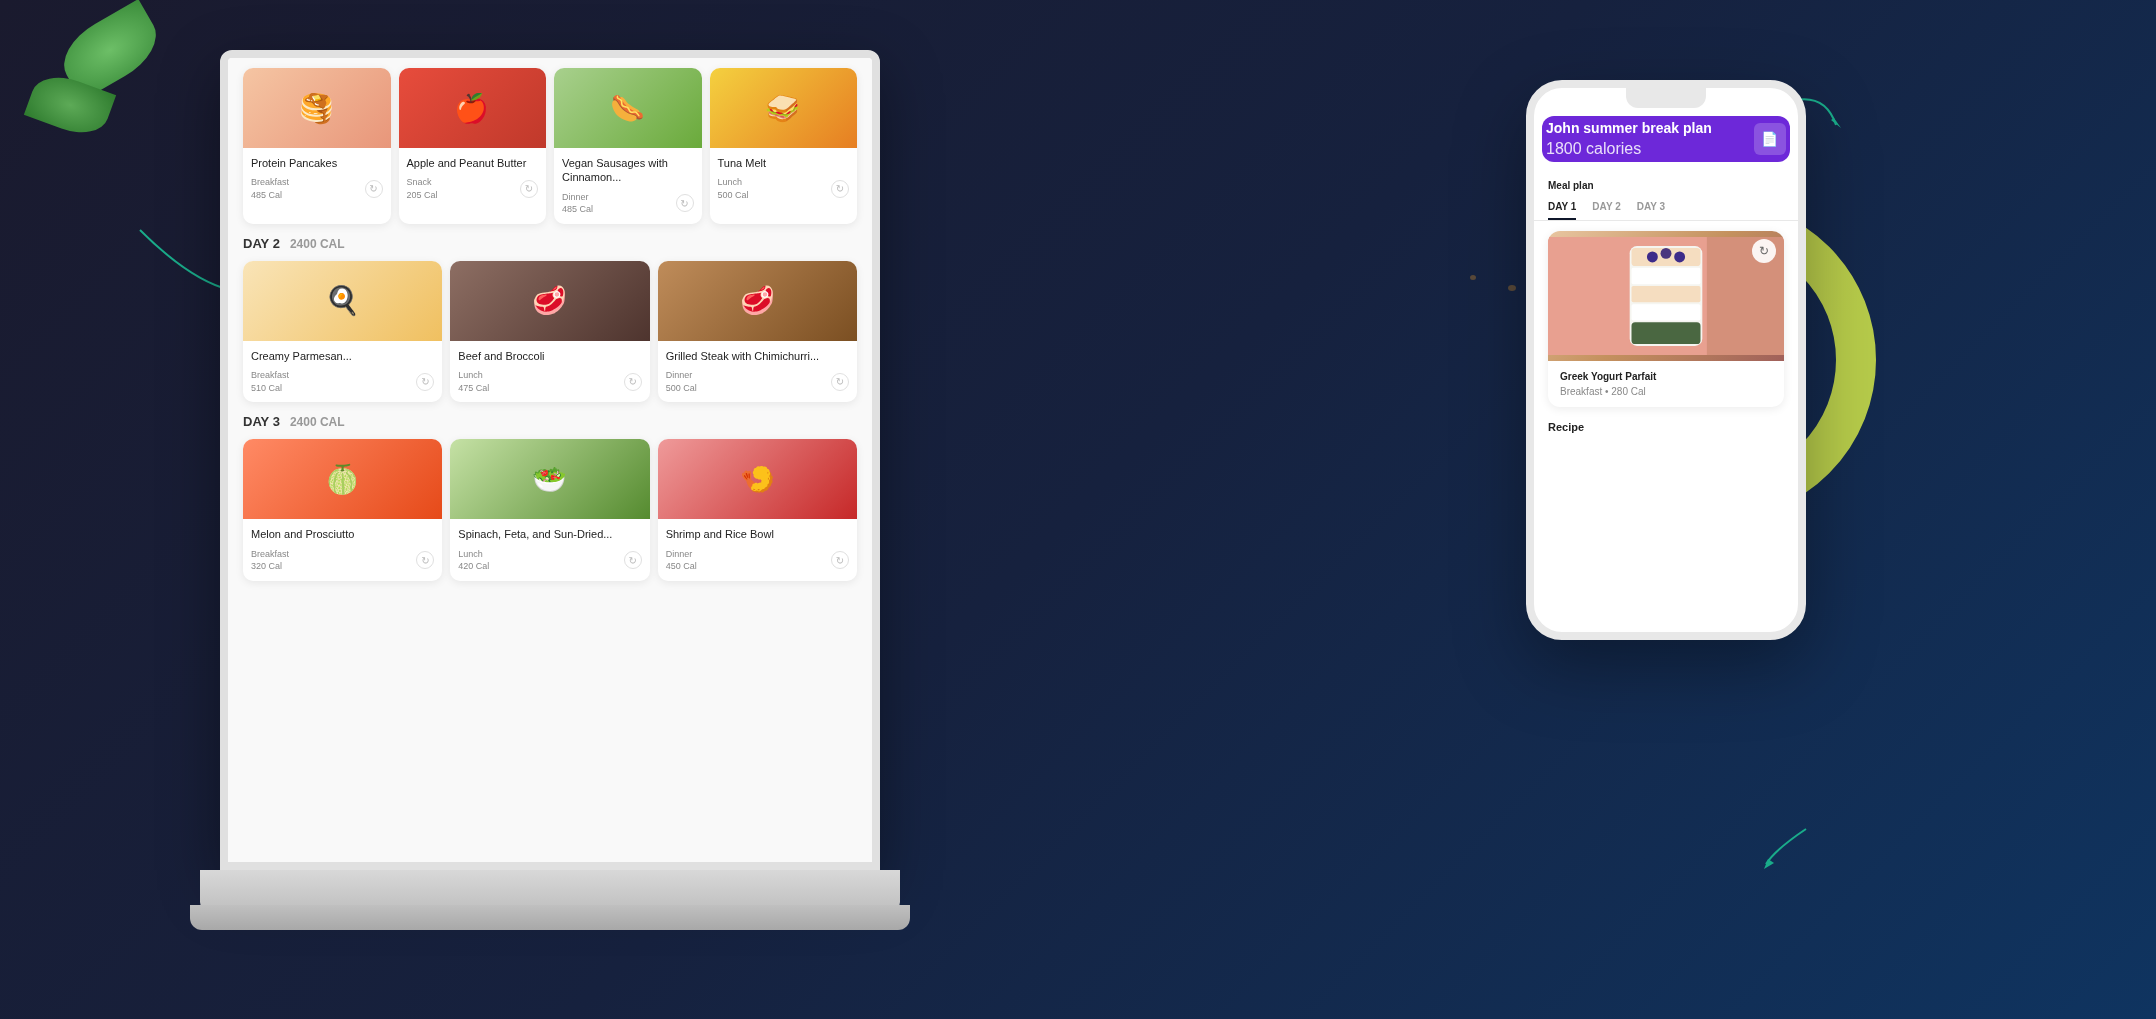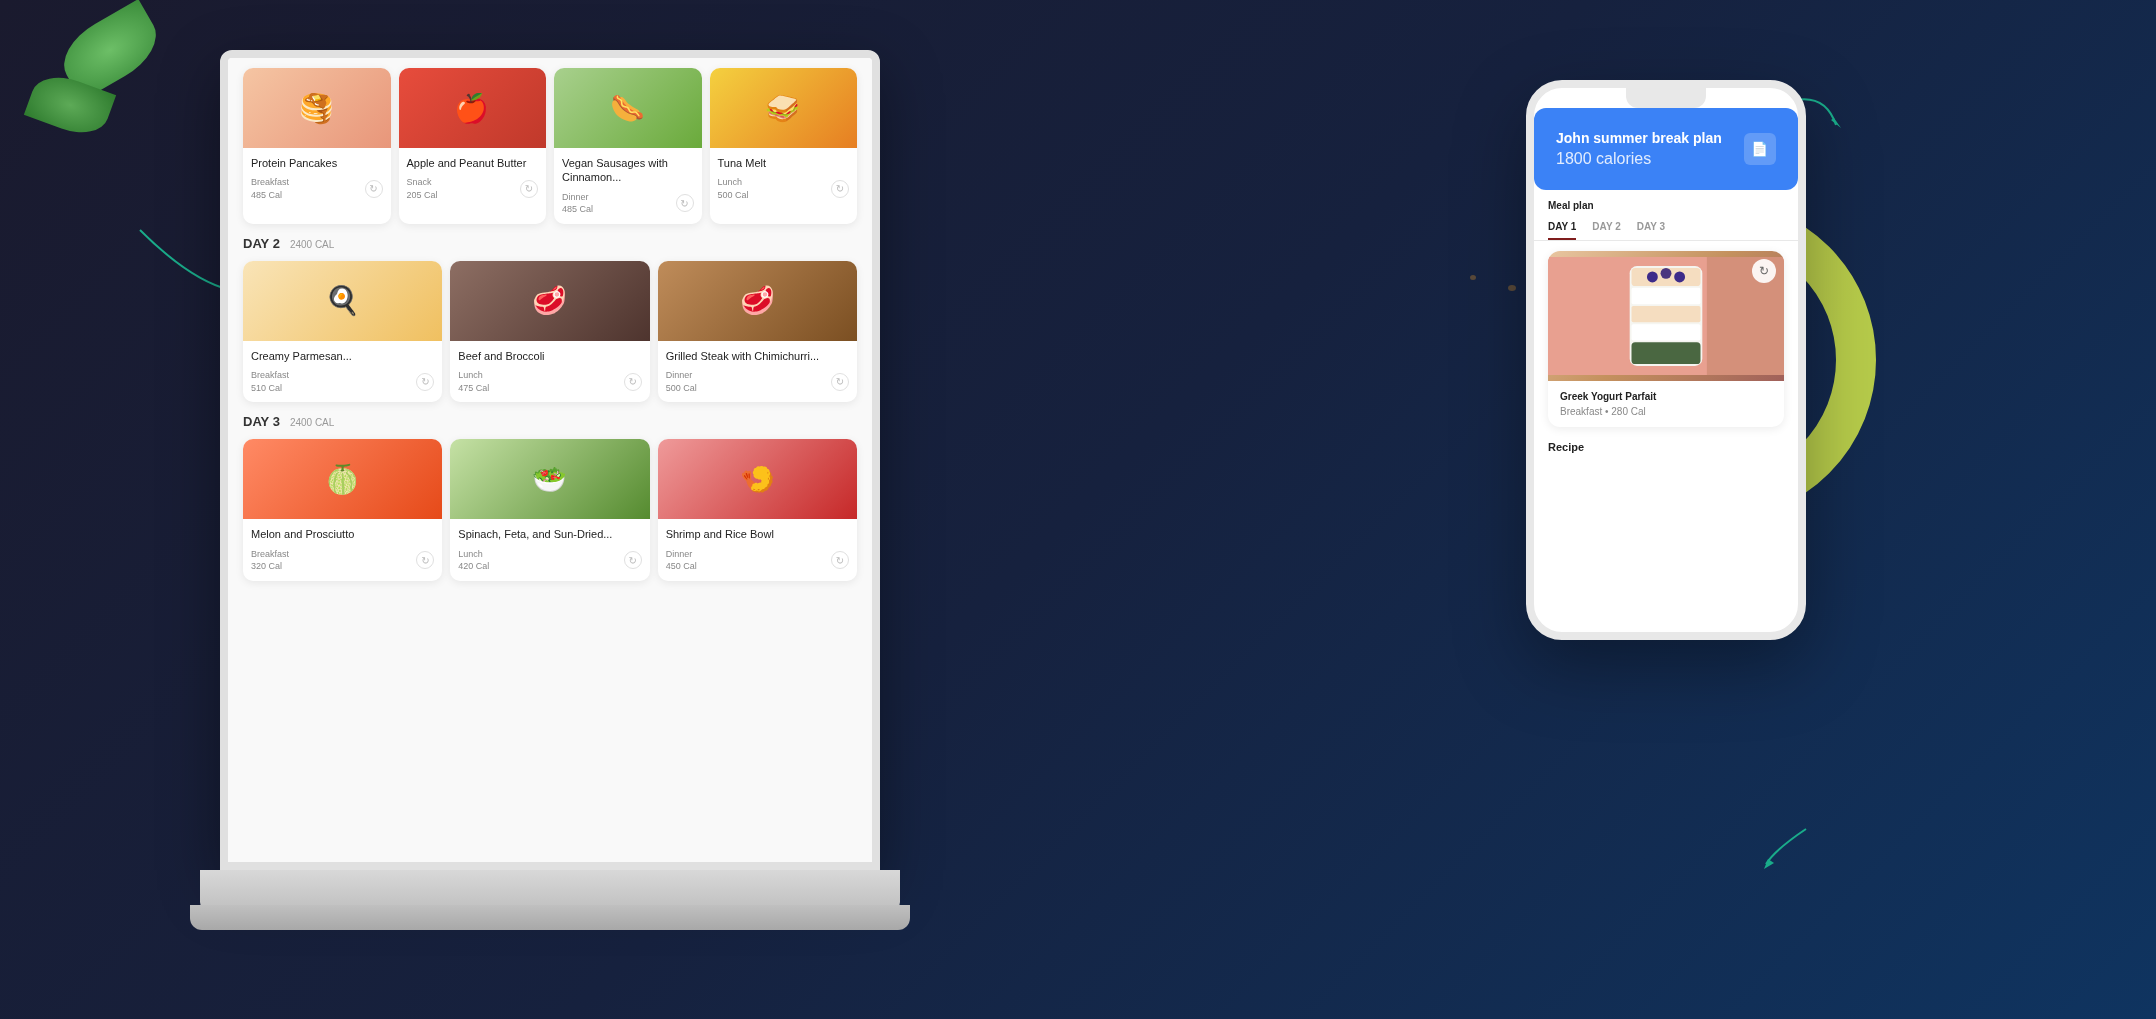--- a/index.html
+++ b/index.html
@@ -93,23 +93,23 @@
       align-items: baseline;
       gap: 10px;
       margin: 12px 0 10px;
     }
     .day-label {
       font-size: 13px;
       font-weight: 700;
       color: #333;
     }
     .cal-label {
-      font-size: 10px;
+      font-size: 12px;
       color: #999;
-      font-weight: 400;
+      font-weight: 700;
     }
 
     
     .meal-grid {
       display: grid;
       grid-template-columns: repeat(4, 1fr);
       gap: 8px;
       margin-bottom: 8px;
     }
     .meal-grid-3 {
@@ -197,23 +197,24 @@
       height: 20px;
       background: #e8e8e8;
       border-radius: 0 0 12px 12px;
       margin: 0 auto;
       position: relative;
       z-index: 10;
     }
 
     
     .plan-header-card {
-      background: #3b82f6;
+      background: #6d28d9;
+      margin: 8px;
       border-radius: 12px;
-      padding: 22px;
+      padding: 4px;
       display: flex;
       justify-content: space-between;
       align-items: center;
       color: white;
     }
     .plan-header-title {
       font-size: 14px;
       font-weight: 700;
       color: #fff;
       margin-bottom: 4px;
@@ -250,21 +251,21 @@
     }
     .day-tab {
       font-size: 10px;
       font-weight: 600;
       color: #999;
       padding: 6px 0;
       cursor: pointer;
     }
     .day-tab.active {
       color: #222;
-      border-bottom: 2px solid #7f1d1d;
+      border-bottom: 2px solid #0f172a;
     }
 
     
     .phone-meal-card {
       margin: 10px 14px;
       background: #fff;
       border-radius: 12px;
       box-shadow: 0 2px 10px rgba(0,0,0,0.08);
       overflow: hidden;
     }

